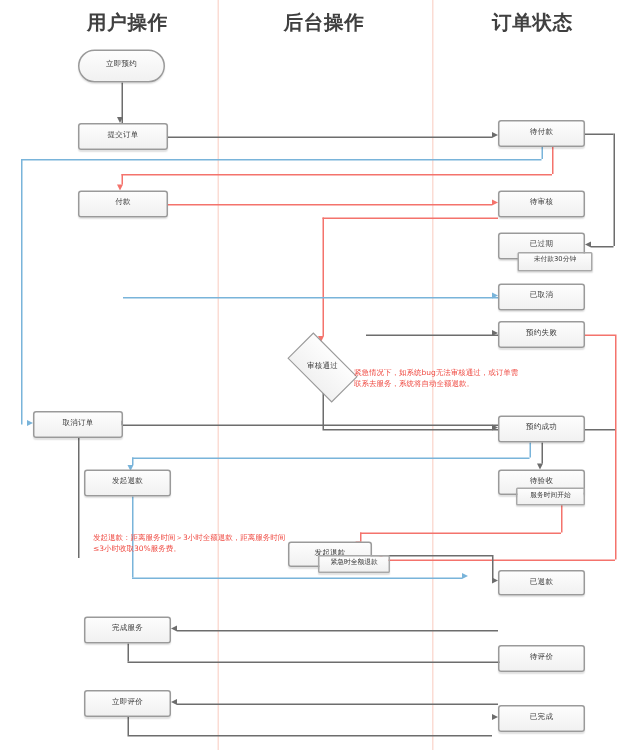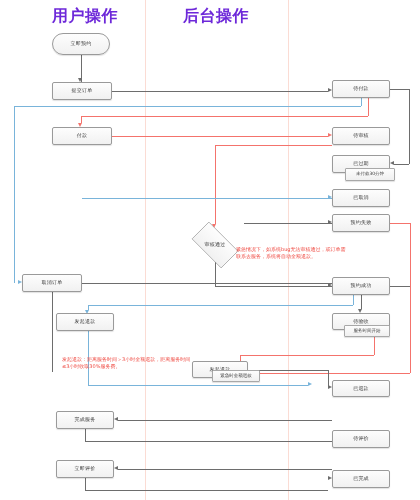--- a/index.html
+++ b/index.html
@@ -1,22 +1,22 @@
 <!DOCTYPE html>
 <html><head>
 <meta charset="utf-8">
 <style>
   html,body{margin:0;padding:0;background:#fff;}
   body{width:420px;height:500px;overflow:hidden;
        font-family:"DejaVu Sans","Liberation Sans",sans-serif;}
   #canvas{position:relative;width:420px;height:500px;background:#fff;}
 
   
-  .lane-title{position:absolute;top:6px;font-size:16px;font-weight:bold;
-              color:#6d28d9;letter-spacing:.5px;white-space:nowrap;
+  .lane-title{position:absolute;top:6px;font-size:13px;font-weight:bold;
+              color:#404040;letter-spacing:.5px;white-space:nowrap;
               transform:translateX(-50%);}
   .lane-div{position:absolute;top:0;bottom:0;width:1px;
             background:#fbdcd4;}
 
   
   .node{position:absolute;box-sizing:border-box;
         display:flex;align-items:center;justify-content:center;
         font-size:5px;color:#3a3a3a;text-align:center;
         background:linear-gradient(#fdfdfd,#f1f1f1);
         border:1px solid #9a9a9a;border-radius:2px;
@@ -52,20 +52,21 @@
   .arw.d{border-top:4px solid currentColor;border-left:2.6px solid transparent;border-right:2.6px solid transparent;}
 </style>
 </head>
 <body>
 
 <div id="canvas">
     <div class="lane-div" style="left: 145px; background: rgb(251, 220, 212);"></div>
     <div class="lane-div" style="left: 288px; background: rgb(251, 220, 212);"></div>
     <div class="lane-title" style="left: 85px;">用户操作</div>
     <div class="lane-title" style="left: 216px;">后台操作</div>
+    <div class="lane-title" style="left: 355px;">订单状态</div>
     <div class="seg v" style="left: 81px; top: 55px; height: 27px; border-left-color: rgb(109, 109, 109);"></div>
     <div class="arw d" style="color: rgb(109, 109, 109); left: 78.4px; top: 78px;"></div>
     <div class="seg h" style="left: 112px; top: 91px; width: 216px; border-top-color: rgb(109, 109, 109);"></div>
     <div class="arw r" style="color: rgb(109, 109, 109); left: 328px; top: 88.4px;"></div>
     <div class="seg v" style="left: 361px; top: 98px; height: 8px; border-left-color: rgb(121, 180, 218);"></div>
     <div class="seg h" style="left: 14px; top: 106px; width: 347px; border-top-color: rgb(121, 180, 218);"></div>
     <div class="seg v" style="left: 14px; top: 106px; height: 177px; border-left-color: rgb(121, 180, 218);"></div>
     <div class="arw r" style="color: rgb(121, 180, 218); left: 18px; top: 280.4px;"></div>
     <div class="seg v" style="left: 368px; top: 98px; height: 18px; border-left-color: rgb(244, 115, 108);"></div>
     <div class="seg h" style="left: 81px; top: 116px; width: 287px; border-top-color: rgb(244, 115, 108);"></div>

